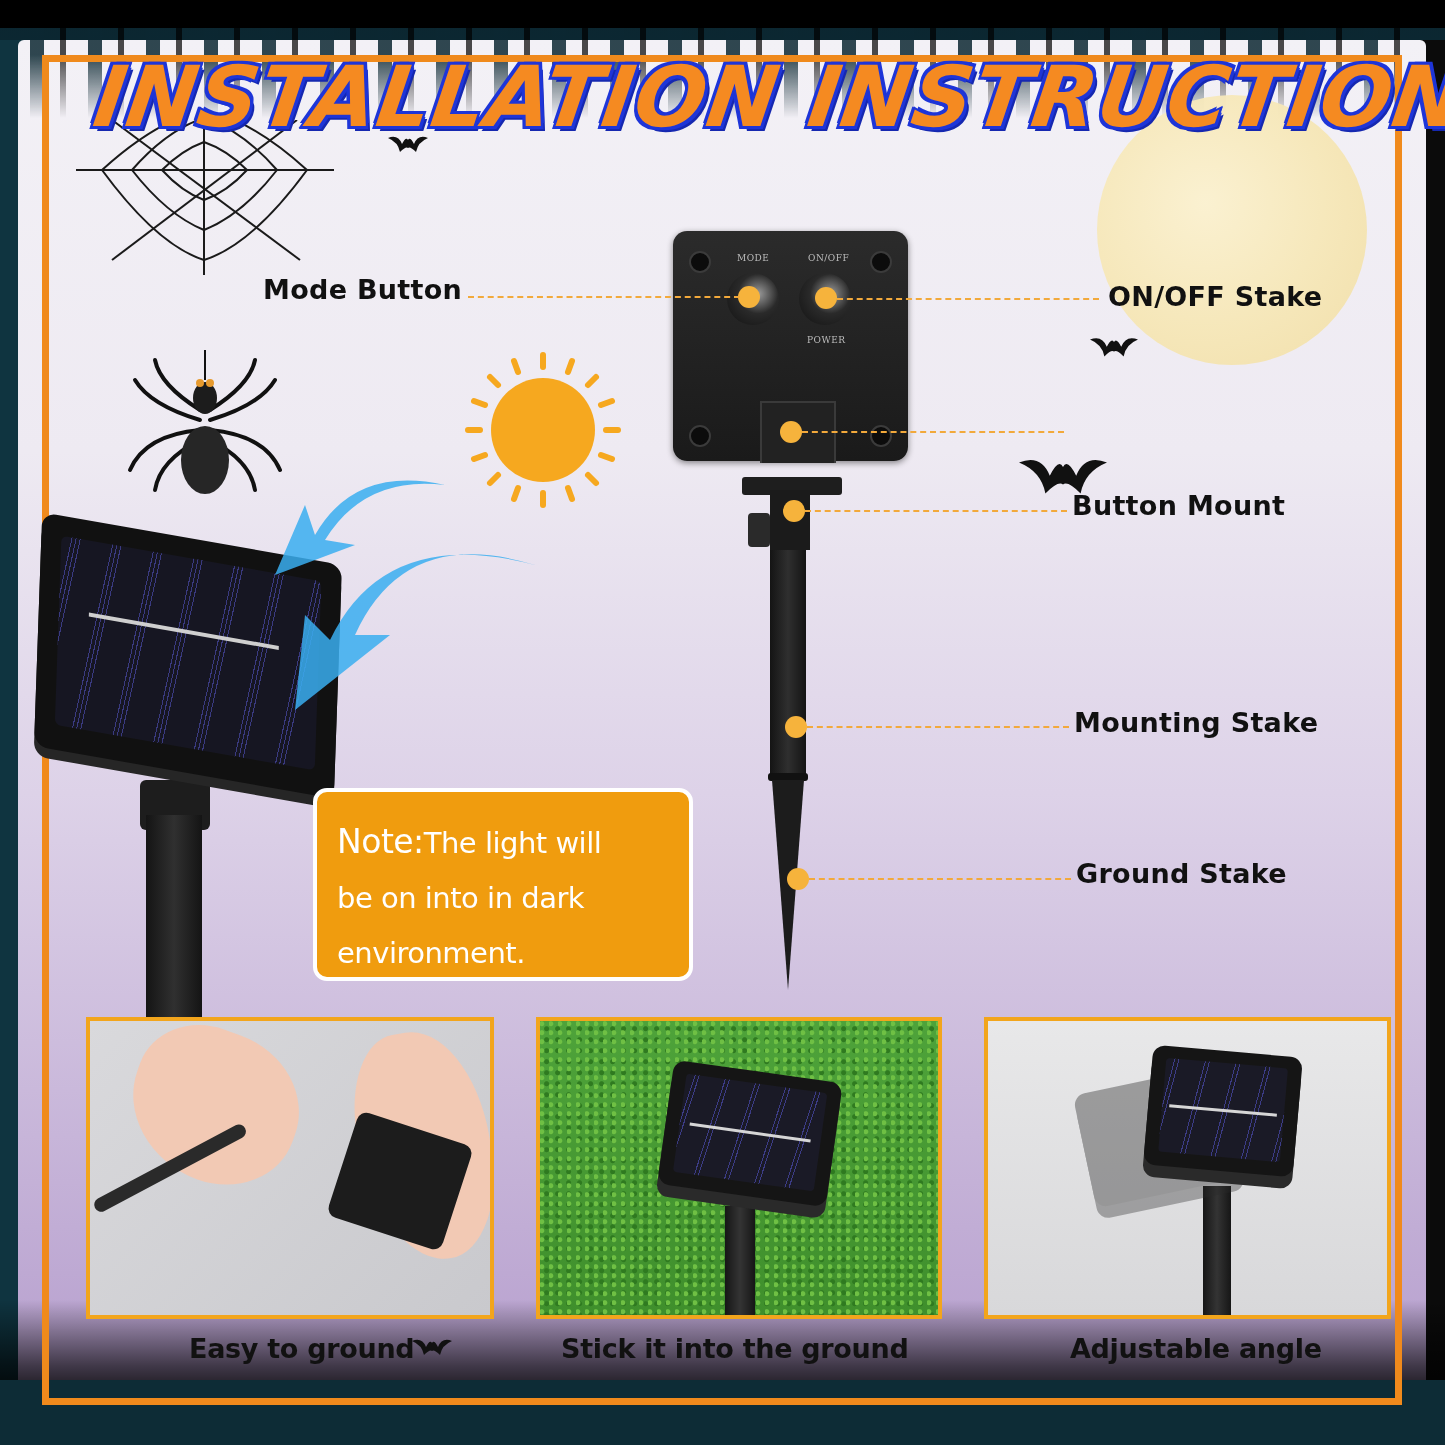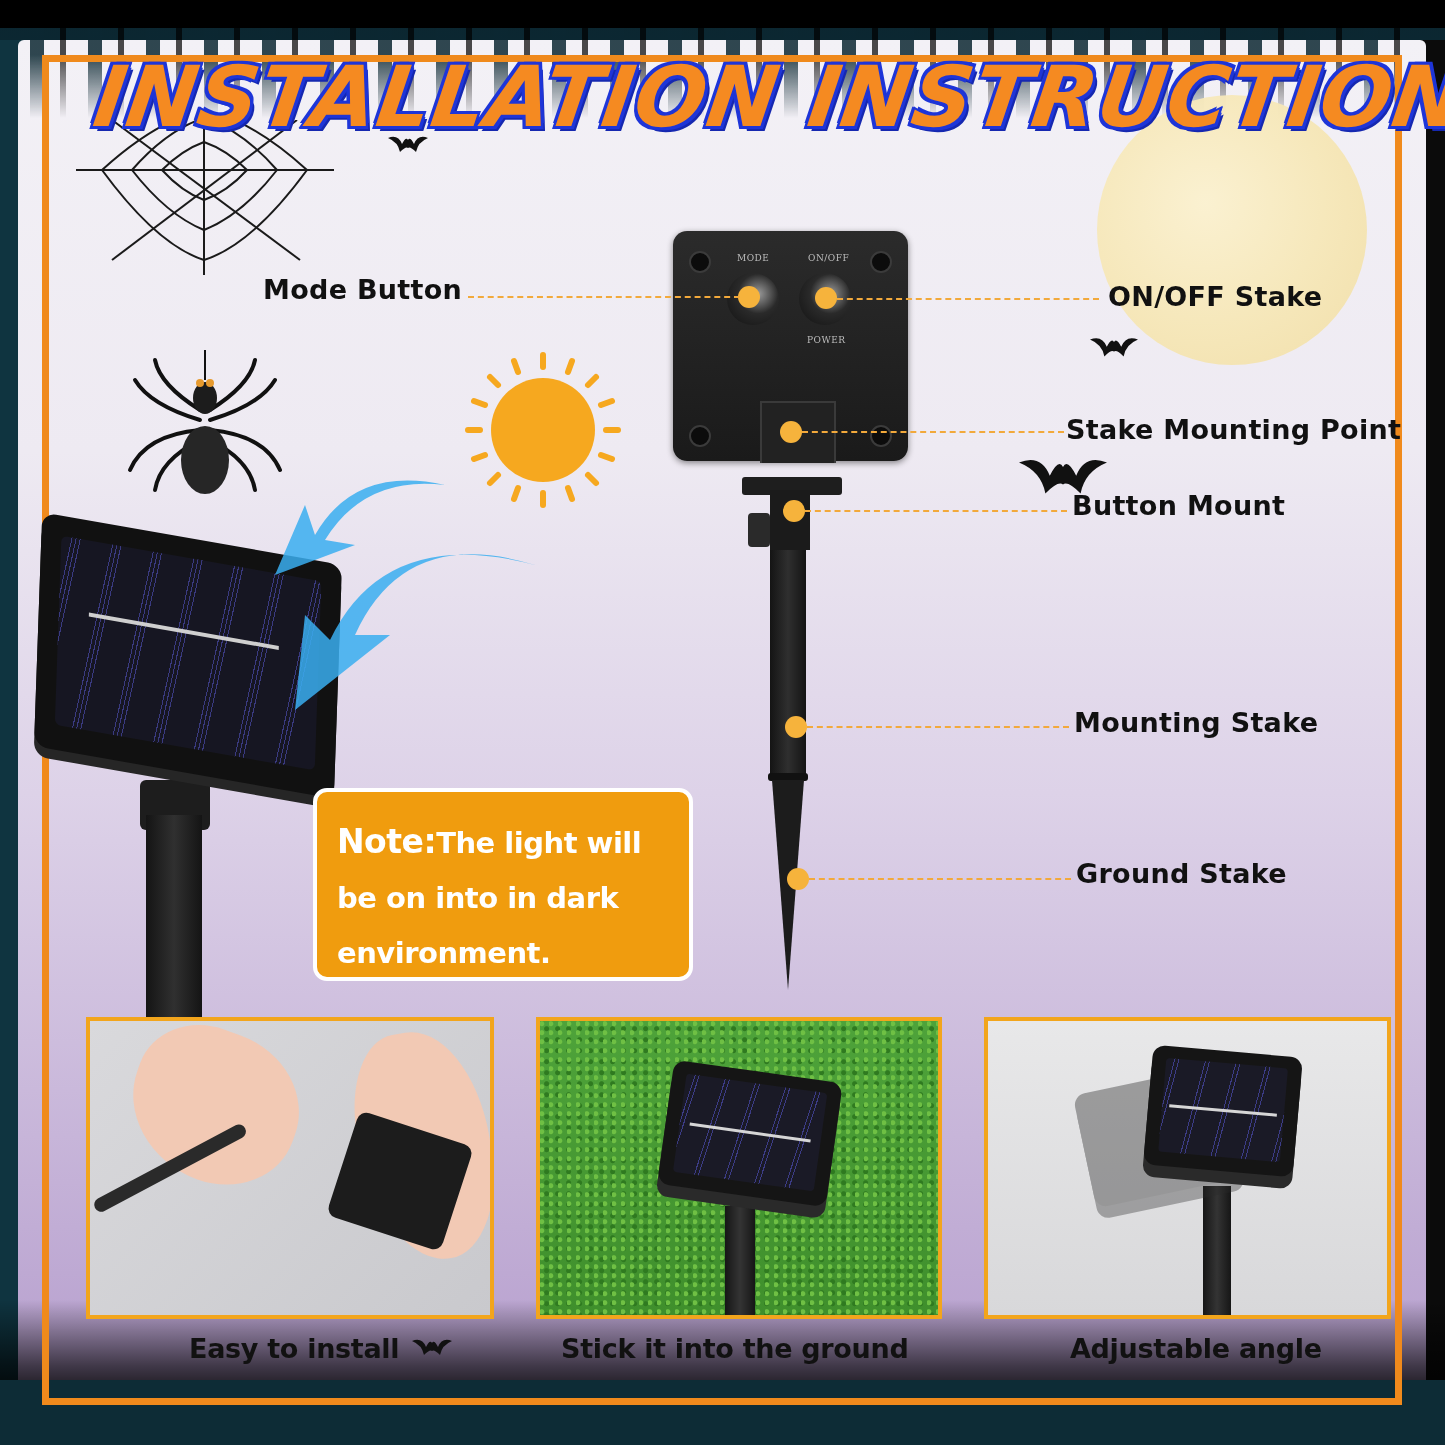--- a/index.html
+++ b/index.html
@@ -50,21 +50,21 @@
   .solar{position:absolute;left:38px;top:538px;width:300px;height:235px;background:#111;border-radius:14px;transform:skewY(8deg) rotate(2deg);box-shadow:0 10px 0 #262626;}
   .solar .cells{position:absolute;left:20px;top:20px;right:20px;bottom:25px;
     background:repeating-linear-gradient(100deg,#161622 0 10px,#3a3a80 10px 11px,#161622 11px 14px,#3a3a80 14px 15px,#161622 15px 18px,#3a3a80 18px 19px,#161622 19px 40px);border-radius:6px;}
   .solar .bus{position:absolute;left:50px;top:92px;width:190px;height:4px;background:#cfcfcf;}
   .pole{position:absolute;left:146px;top:815px;width:56px;height:205px;background:linear-gradient(90deg,#141414,#303030 50%,#141414);}
   .pole-joint{position:absolute;left:140px;top:780px;width:70px;height:50px;background:#1d1d1d;border-radius:6px;}
   
   .sun{position:absolute;left:465px;top:352px;width:156px;height:156px;}
   
   .note{position:absolute;left:313px;top:788px;width:380px;height:193px;background:#f09c0e;border:4px solid #fff;border-radius:14px;box-sizing:border-box;padding:22px 18px 0 20px;}
-  .note p{margin:0;font-family:"DejaVu Sans","Liberation Sans",sans-serif;font-weight:bold;color:#fff;font-size:29px;line-height:55px;white-space:nowrap;letter-spacing:-.5px;}
+  .note p{margin:0;font-family:"DejaVu Sans","Liberation Sans",sans-serif;font-weight:normal;color:#fff;font-size:29px;line-height:55px;white-space:nowrap;letter-spacing:-.5px;}
   .note .note-lead{font-size:33px;}
   
   .photo{position:absolute;top:1017px;height:302px;border:4px solid #f2a51c;box-sizing:border-box;overflow:hidden;}
   .p1{left:86px;width:408px;background:linear-gradient(135deg,#d9d9dc,#c9c9cd);}
   .p2{left:536px;width:406px;background:
       radial-gradient(circle at 20% 30%,#6fc044 0 2px,transparent 3px) 0 0/9px 9px,
       radial-gradient(circle at 60% 70%,#2f7a20 0 2px,transparent 3px) 0 0/11px 11px,
       linear-gradient(180deg,#4ea33a,#3f8f2c);}
   .p3{left:984px;width:407px;background:linear-gradient(180deg,#e8e8e9,#d8d8da);}
   .mini-solar{position:absolute;background:#151515;border-radius:12px;box-shadow:0 12px 0 #2a2a2a;}
@@ -196,21 +196,20 @@
   <div class="dot" style="left:738px;top:286px"></div>
   <div class="leader" style="left:468px;top:296px;width:272px"></div>
   <span class="label" style="left:263px;top:274px">Mode Button</span>
 
   <div class="dot" style="left:815px;top:287px"></div>
   <div class="leader" style="left:837px;top:298px;width:262px"></div>
   <span class="label" style="left:1108px;top:281px">ON/OFF Stake</span>
 
   <div class="dot" style="left:780px;top:421px"></div>
   <div class="leader" style="left:802px;top:431px;width:262px"></div>
-  <span class="label" style="left:1066px;top:414px">Stake Mounting Point</span>
 
   <div class="dot" style="left:783px;top:500px"></div>
   <div class="leader" style="left:805px;top:510px;width:262px"></div>
   <span class="label" style="left:1072px;top:490px">Button Mount</span>
 
   <div class="dot" style="left:785px;top:716px"></div>
   <div class="leader" style="left:807px;top:726px;width:262px"></div>
   <span class="label" style="left:1074px;top:707px">Mounting Stake</span>
 
   <div class="dot" style="left:787px;top:868px"></div>
@@ -238,16 +237,16 @@
   </div>
   <div class="photo p3">
     <div class="mini-pole" style="left:215px;top:165px;width:28px;height:140px"></div>
     <div class="mini-solar" style="left:95px;top:58px;width:150px;height:115px;opacity:.35;transform:rotate(-12deg)"></div>
     <div class="mini-solar" style="left:160px;top:30px;width:150px;height:120px;transform:rotate(5deg)">
       <div class="cells"></div>
         <div class="bus"></div>
     </div>
   </div>
 
-  <span class="caption" style="left:189px">Easy to install</span>
+  <span class="caption" style="left:189px">Easy to ground</span>
   <span class="caption" style="left:561px">Stick it into the ground</span>
   <span class="caption" style="left:1070px">Adjustable angle</span>
 </div>
 
 </body></html>

